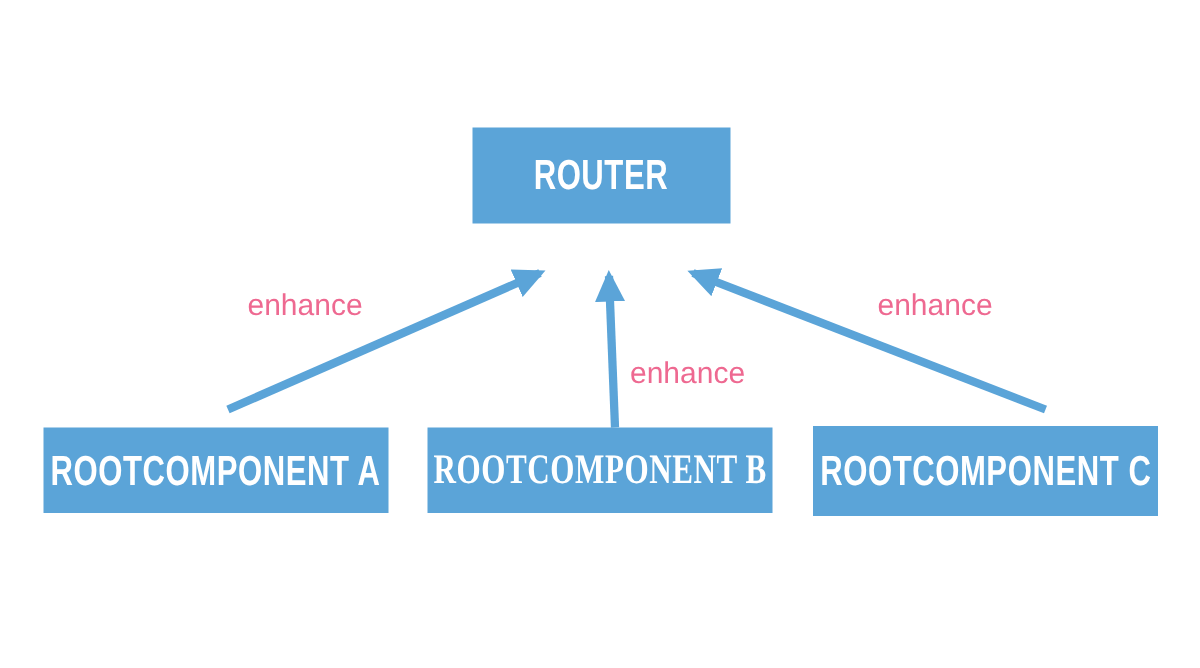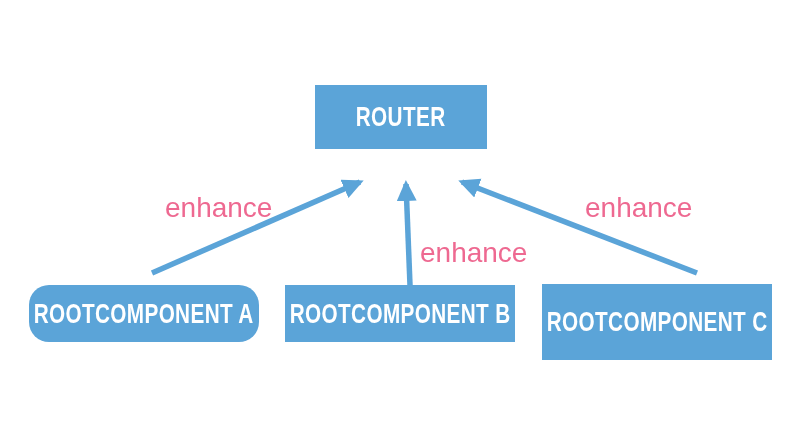--- a/index.html
+++ b/index.html
@@ -35,27 +35,27 @@
   }
   .node-label {
     color: var(--text_on_blue, #ffffff);
     font-weight: bold;
     font-size: 28px;
     letter-spacing: 0.5px;
     white-space: nowrap;
     transform: scaleX(0.74);
   }
   #node-router   { left: 315px; top: 85px; width: 172px; height: 64px; }
-  #node-comp-a   { left: 29px;  top: 285px; width: 230px; height: 57px; border-radius: 20px; }
-  #node-comp-b   { left: 285px; top: 285px; width: 230px; height: 57px; }
-  #node-comp-c   { left: 542px; top: 284px; width: 230px; height: 76px; }
+  #node-comp-a   { left: 29px;  top: 285px; width: 230px; height: 57px; }
+  #node-comp-b   { left: 285px; top: 285px; width: 230px; height: 57px; font-family: Liberation Serif, serif; }
+  #node-comp-c   { left: 542px; top: 284px; width: 230px; height: 60px; }
   .edge-label {
     position: absolute;
     color: var(--pink, #EE6991);
-    font-size: 28px;
+    font-size: 20px;
     line-height: 1.1;
     white-space: nowrap;
   }
   #edge-label-a { left: 165px; top: 193px; }
   #edge-label-b { left: 420px; top: 238px; }
   #edge-label-c { left: 585px; top: 193px; }
 </style>
 </head>
 <body>
 

